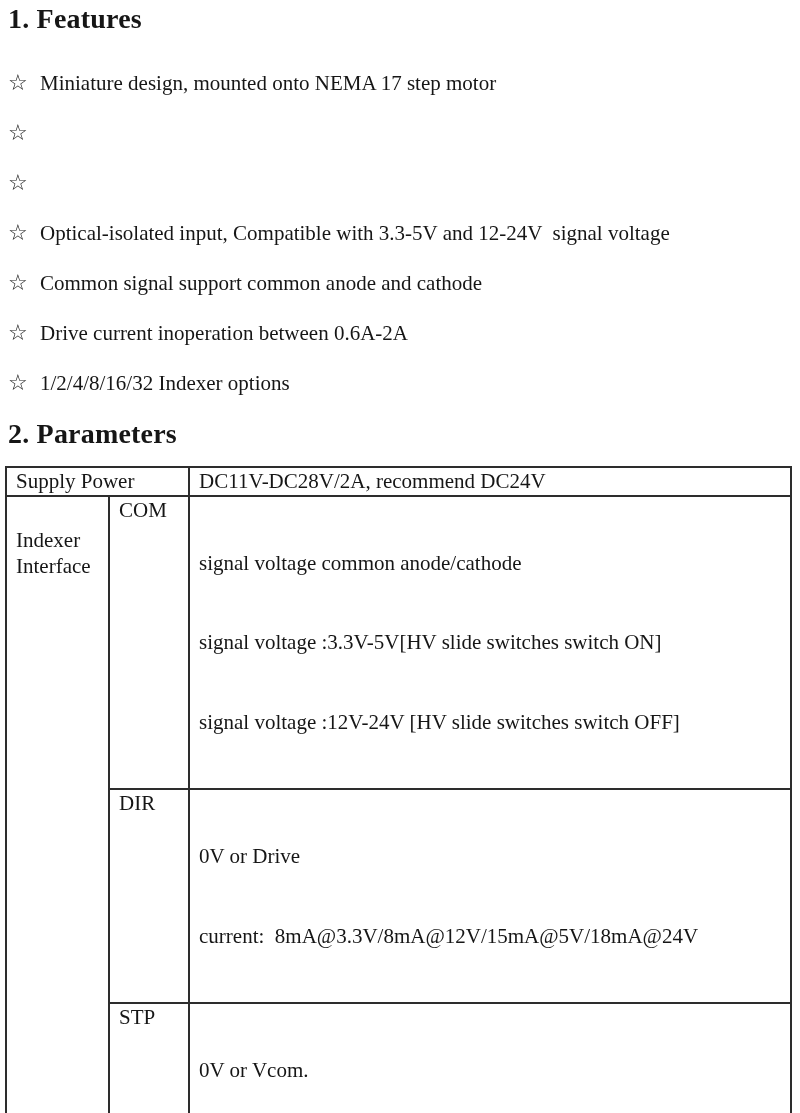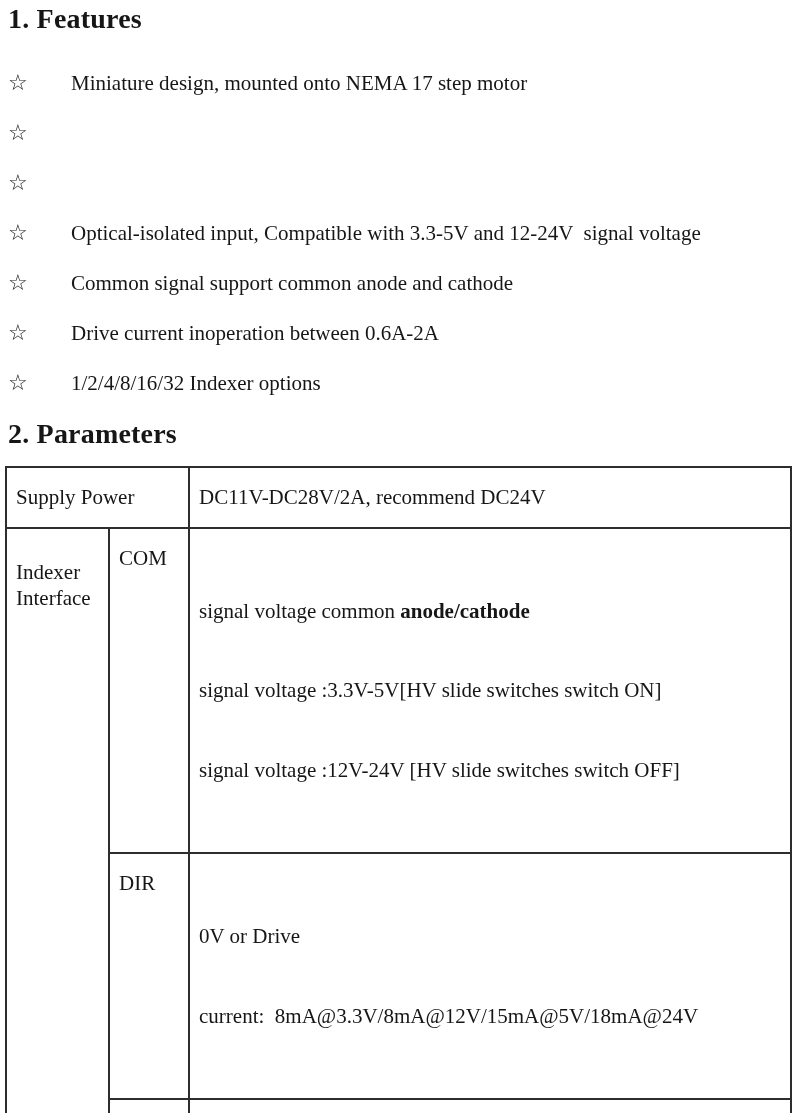--- a/index.html
+++ b/index.html
@@ -34,44 +34,44 @@
     font-size: 21px;
     line-height: 26px;
     margin-bottom: 24px;
   }
   .star {
     flex: none;
     width: 32px;
     font-family: "DejaVu Sans", sans-serif;
     font-size: 22px;
   }
-  .ftext { white-space: pre-wrap; margin-left: 31px; }
+  .ftext { white-space: pre-wrap; }
 
   h1.params-h { }
 
   table.params {
     border-collapse: collapse;
     table-layout: fixed;
     width: 785px;
     margin-top: 18px;
     font-size: 21px;
   }
   col.c1 { width: 103px; }
   col.c2 { width: 80px; }
   col.c3 { width: 602px; }
   td {
     border: 2px solid #2d2d2d;
     vertical-align: top;
-    padding: 16px 9px;
+    padding: 0 9px;
     line-height: 26.5px;
     white-space: pre-wrap;
     overflow: hidden;
   }
   td.iface { padding-top: 30px; }
-  .vline b { font-weight: 700; }
+  .vline b { font-weight: 400; }
 </style>
 </head>
 <body>
 
 <div class="page">
 
   <h1>1. Features</h1>
 
   <ul class="features">
     <li>

